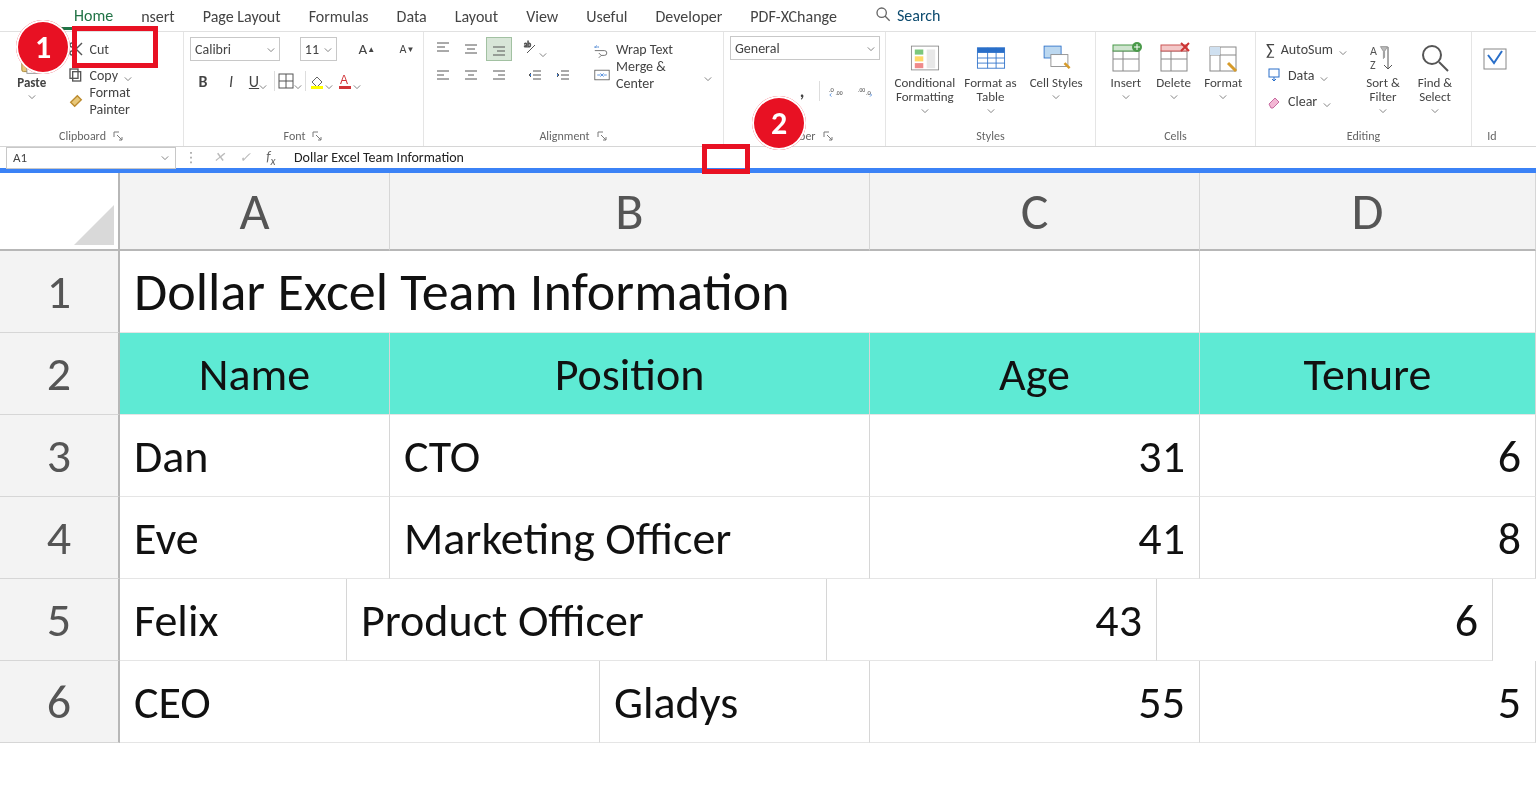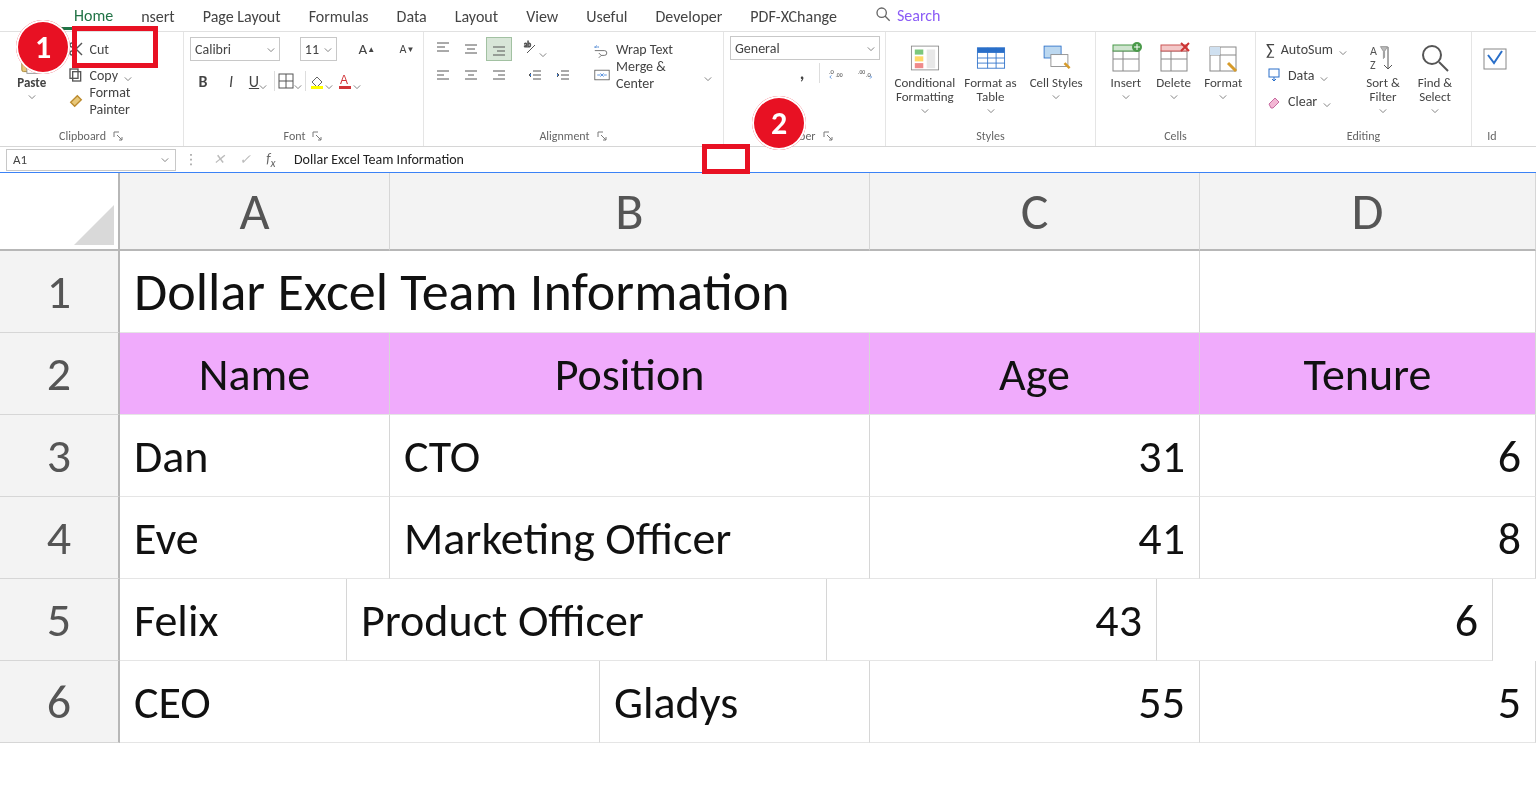--- a/index.html
+++ b/index.html
@@ -3,21 +3,21 @@
 <meta charset="utf-8">
 <style>
   * { box-sizing: border-box; }
   html, body { margin: 0; padding: 0; font-family: "Segoe UI", Calibri, Arial, sans-serif; color: #444; background: #fff; }
   body { width: 1536px; height: 798px; overflow: hidden; position: relative; }
 
   
   .tabs-row { display: flex; align-items: center; height: 32px; padding-left: 60px; font-size: 16px; color: #444; border-bottom: 1px solid #e1e1e1; }
   .tabs-row .tab { padding: 4px 14px 2px; cursor: pointer; }
   .tabs-row .tab.active { color: #217346; border-bottom: 3px solid #217346; }
-  .tabs-row .search-wrap { display: flex; align-items: center; margin-left: 24px; color: #8b5cf6; }
+  .tabs-row .search-wrap { display: flex; align-items: center; margin-left: 24px; color: #0c4a6e; }
   .tabs-row .search-wrap svg { width: 16px; height: 16px; margin-right: 6px; }
 
   
   .ribbon { display: flex; height: 115px; border-bottom: 1px solid #d6d6d6; background: #fff; position: relative; }
   .group { display: flex; flex-direction: column; justify-content: flex-start; padding: 4px 6px 0 6px; border-right: 1px solid #e5e5e5; position: relative; }
   .group-label-row { display: flex; align-items: center; justify-content: center; gap: 6px; font-size: 12px; color: #666; height: 20px; margin-top: auto; }
   .dlg-launch { width: 12px; height: 12px; display: inline-flex; align-items: center; justify-content: center; }
   .dlg-launch svg { width: 10px; height: 10px; stroke: #7a7a7a; }
   .small-row { display: flex; align-items: center; gap: 2px; height: 26px; }
   .mini-btn { width: 26px; height: 24px; display: inline-flex; align-items: center; justify-content: center; border: 1px solid transparent; }
@@ -25,41 +25,41 @@
   .dd { width: 10px; height: 10px; }
   .vbtn { display: flex; flex-direction: column; align-items: center; width: 66px; padding: 4px 0; font-size: 13px; line-height: 14px; text-align: center; }
   .vbtn .iw { height: 36px; display:flex; align-items:center; justify-content:center; }
   .vbtn .iw svg { width: 34px; height: 34px; }
   .text-btn { display: flex; align-items: center; gap: 6px; font-size: 14px; height: 26px; padding: 0 4px; }
   .text-btn svg.lead { width: 16px; height: 16px; }
   .select-box { display:flex; align-items:center; border:1px solid #c8c8c8; height:24px; padding:0 4px; font-size:14px; background:#fff; }
   .select-box .dd-ar { margin-left:auto; }
 
   
-  .fbar { display:flex; align-items:center; height:26px; border-bottom:1px solid #3b82f6; font-size:14px; padding-left:6px; }
+  .fbar { display:flex; align-items:center; height:26px; border-bottom:5px solid #3b82f6; font-size:14px; padding-left:6px; }
   .name-box { width:170px; border:1px solid #c8c8c8; height:22px; display:flex; align-items:center; padding:0 6px; font-size:13px; }
   .fbar .fx-btn { width:26px; text-align:center; color:#666; font-style: italic; }
   .fbar .sep { color:#999; padding:0 8px; }
   .fbar .fx-area { flex:1; padding-left:10px; color:#222; }
 
   
   .grid-wrap { position:relative; height: calc(798px - 32px - 115px - 26px); overflow:hidden; font-family: Calibri, Arial, sans-serif; }
   .corner-tri { position:absolute; left:0; top:0; width:120px; height:78px; background:#fff; border-right:2px solid #b7b7b7; border-bottom:2px solid #b7b7b7; display:flex; align-items:flex-end; justify-content:flex-end; }
   .corner-tri::after { content:''; width:0; height:0; border-left:40px solid transparent; border-bottom:40px solid #d9d9d9; margin:0 4px 4px 0; }
 
   .col-headers { position:absolute; left:120px; top:0; height:78px; display:flex; font-size:52px; color:#555; }
   .col-h { text-align:center; border-right:1px solid #d6d6d6; border-bottom:2px solid #b7b7b7; display:flex; align-items:center; justify-content:center; background:#f3f3f3; }
   .row-headers { position:absolute; left:0; top:78px; width:120px; display:flex; flex-direction:column; font-size:48px; color:#555; }
   .row-h { height:82px; display:flex; align-items:center; justify-content:center; border-bottom:1px solid #d6d6d6; border-right:2px solid #b7b7b7; background:#f3f3f3; }
 
   .cells { position:absolute; left:120px; top:78px; display:flex; flex-direction:column; }
   .data-row { display:flex; height:82px; }
   .cell { border-right:1px solid #d6d6d6; border-bottom:1px solid #e5e5e5; display:flex; align-items:center; padding:0 14px; font-size:46px; color:#111; white-space:nowrap; overflow:hidden; }
   .title-row .cell { font-size:54px; }
-  .hdr-row .cell { background:#f0abfc; justify-content:center; }
+  .hdr-row .cell { background:#5eead4; justify-content:center; }
   .right { justify-content:flex-end; }
 
   
   .callout { position:absolute; width:54px; height:54px; border-radius:50%; background:#e81123; color:#fff; font-weight:700; font-size:32px; display:flex; align-items:center; justify-content:center; z-index:50; box-shadow:0 0 0 2px #fff inset; }
   .red-rect { position:absolute; border:5px solid #e81123; z-index:48; pointer-events:none; }
 
   svg { overflow: visible; }
   .dd-ar svg, .dd svg { width:8px; height:8px; }
 </style>
 </head>
@@ -311,21 +311,21 @@
           <svg viewBox="0 0 10 10" fill="none" stroke="#7a7a7a">
             <path d="M1 1h5M1 1v5"></path>
             <path d="M4 4l5 5"></path>
             <path d="M9 6v3H6"></path>
           </svg>
         </span>
     </div>
   </div>
 
   <div class="group" style="width:162px;">
-    <div class="select-box" style="width:150px; margin-bottom:0;">
+    <div class="select-box" style="width:150px; margin-bottom:18px;">
       <span>General</span>
       <span class="dd-ar"><svg viewBox="0 0 10 10">
             <path d="M1 3l4 4 4-4" fill="none" stroke="#666"></path>
           </svg></span>
     </div>
     <div class="small-row" style="gap:4px;">
       <div class="mini-btn" style="visibility:hidden"></div>
       <div class="mini-btn" style="font-weight:700;visibility:hidden">%</div>
       <div class="mini-btn" style="font-size:18px;font-weight:700;">,</div>
       <div style="width:1px;height:20px;background:#ddd;"></div>

